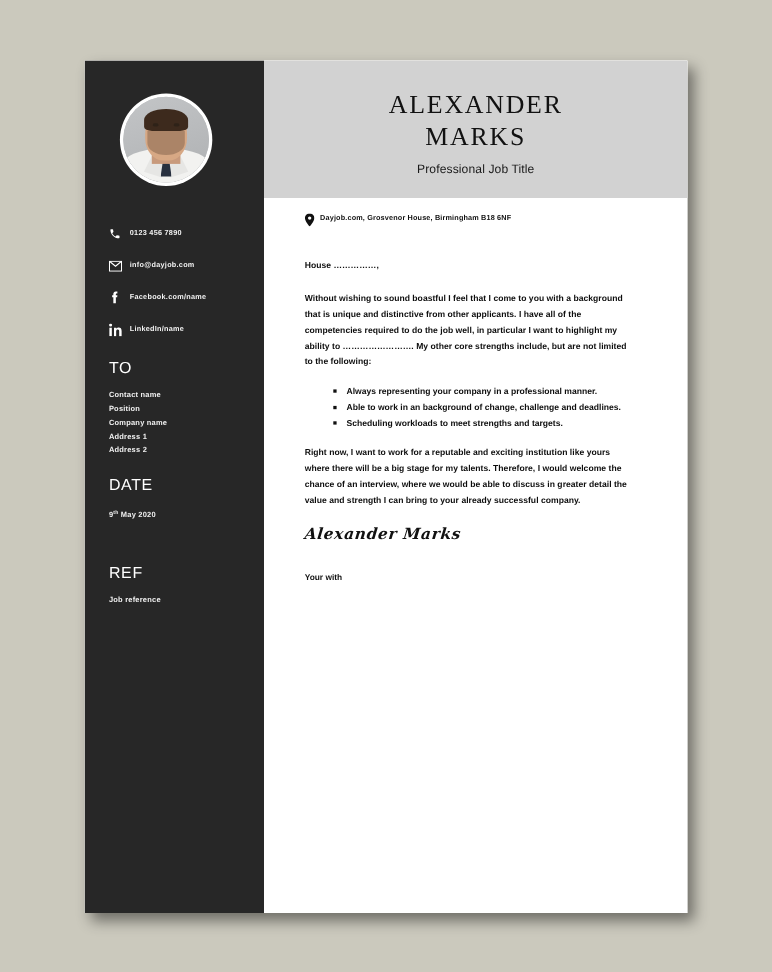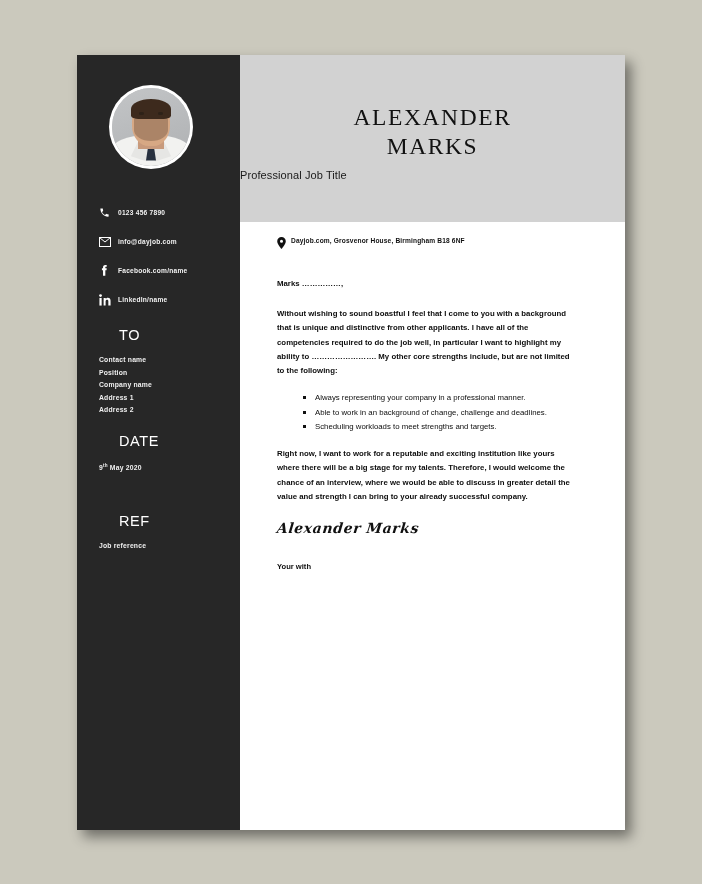--- a/index.html
+++ b/index.html
@@ -160,21 +160,20 @@
     position: absolute;
     left: 22px;
     width: 140px;
   }
   .sec-title {
     font-size: 14.5px;
     font-weight: 300;
     letter-spacing: 0.6px;
     color: #ffffff;
     margin-bottom: 11px;
-    margin-left: 20px;
   }
   .sec-line {
     font-size: 6.8px;
     font-weight: bold;
     letter-spacing: 0.2px;
     color: #f0f0f0;
     line-height: 12.6px;
   }
   #sec-to   { top: 272px; }
   #sec-date { top: 378px; }
@@ -183,24 +182,25 @@
 
   
   #main {
     flex: 1;
     background: #ffffff;
     position: relative;
     display: flex;
     flex-direction: column;
   }
   #header-band {
-    height: 167px;
+    height: 125px;
     background: #d2d2d2;
     display: flex;
     flex-direction: column;
+    align-items: center;
     justify-content: center;
     padding-top: 6px;
     box-sizing: border-box;
   }
   .hdr-name {
     font-family: "Liberation Serif", serif;
     font-size: 23.5px;
     letter-spacing: 1.6px;
     color: #111111;
     line-height: 29px;
@@ -245,21 +245,21 @@
     letter-spacing: 0.02px;
   }
   .p.salutation { margin-bottom: 16px; }
   ul.bullets {
     margin: 0 0 13px 0;
     padding-left: 26px;
     list-style: none;
   }
   ul.bullets li {
     font-size: 7.8px;
-    font-weight: normal;
+    font-weight: bold;
     line-height: 14.3px;
     color: #0d0d0d;
     position: relative;
     padding-left: 12px;
   }
   ul.bullets li::before {
     content: "";
     position: absolute;
     left: 0;
     top: 5px;
@@ -383,21 +383,21 @@
 
       <div class="addr-row">
         <span class="pin">
           <svg width="9" height="12" viewBox="0 0 10 14" fill="#111111">
             <path d="M5 0C2.2 0 0 2.2 0 5c0 3.6 5 9 5 9s5-5.4 5-9c0-2.8-2.2-5-5-5zm0 6.8A1.8 1.8 0 1 1 5 3.2a1.8 1.8 0 0 1 0 3.6z"></path>
           </svg>
         </span>
         <span class="addr-text">Dayjob.com, Grosvenor House, Birmingham B18 6NF</span>
       </div>
 
-      <p class="p salutation">Marks ……………,</p>
+      <p class="p salutation">House ……………,</p>
       <p class="p">Without wishing to sound boastful I feel that I come to you with a background that is unique and distinctive from other applicants. I have all of the competencies required to do the job well, in particular I want to highlight my ability to ……………………. My other core strengths include, but are not limited to the following:</p>
 
       <ul class="bullets">
         <li>Always representing your company in a professional manner.</li>
         <li>Able to work in an background of change, challenge and deadlines.</li>
         <li>Scheduling workloads to meet strengths and targets.</li>
       </ul>
 
       <p class="p">Right now, I want to work for a reputable and exciting institution like yours where there will be a big stage for my talents. Therefore, I would welcome the chance of an interview, where we would be able to discuss in greater detail the value and strength I can bring to your already successful company.</p>
 

